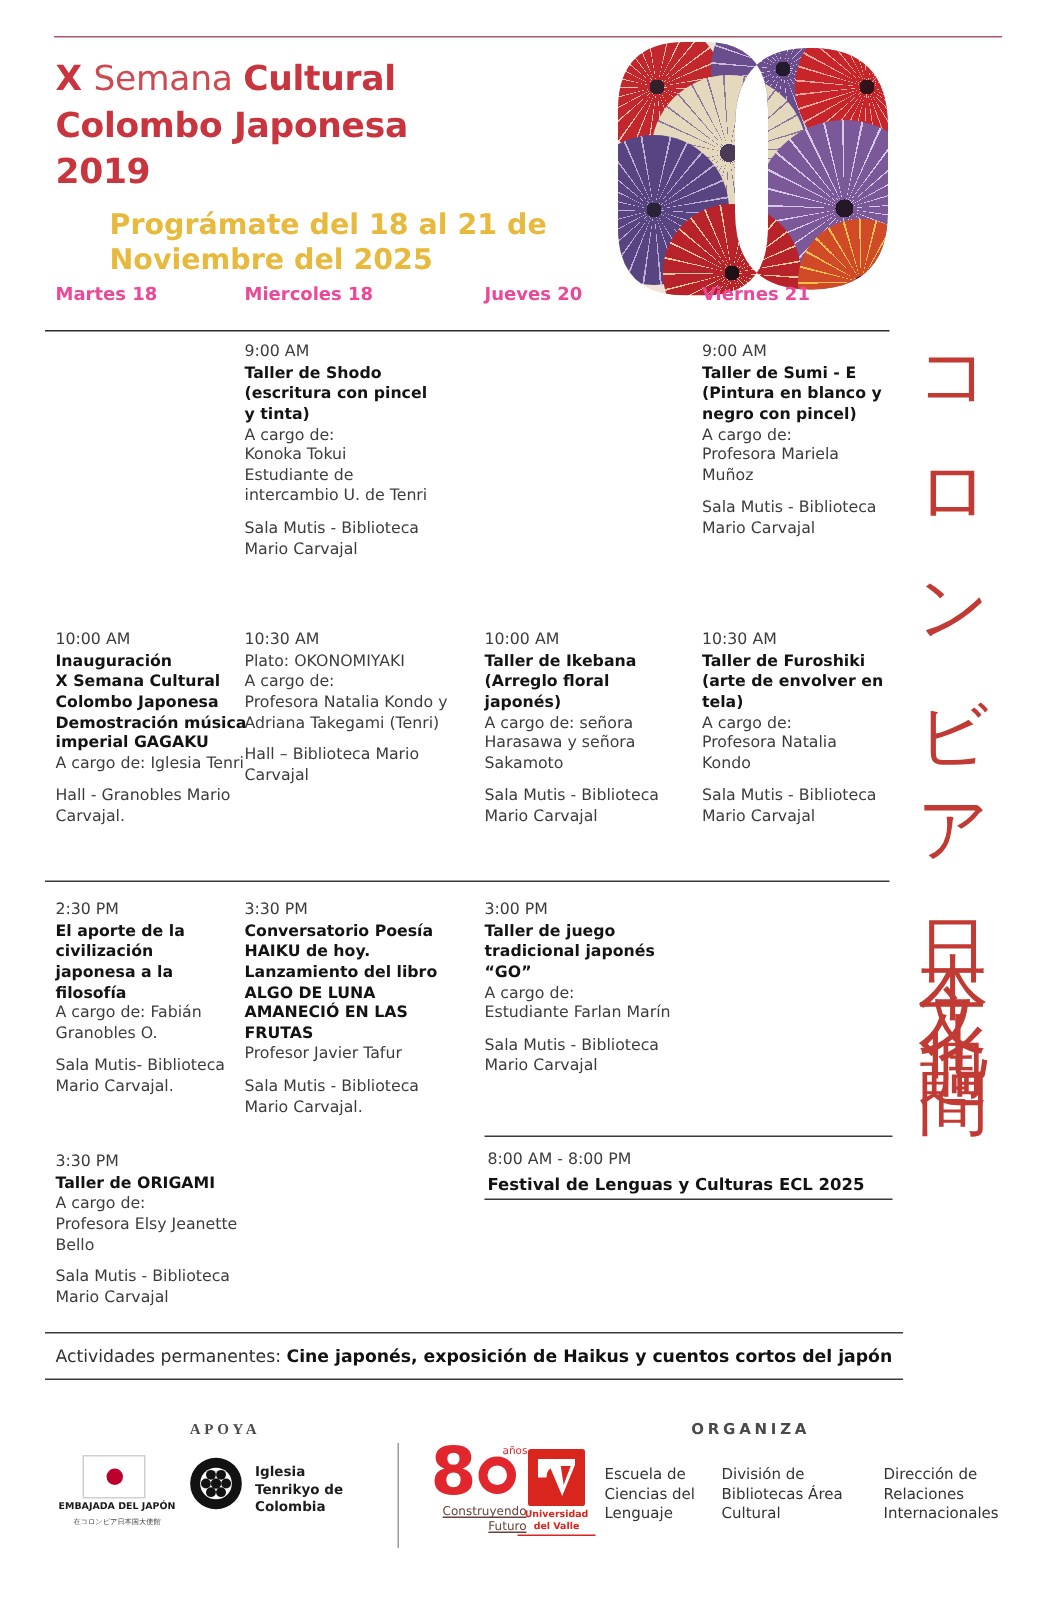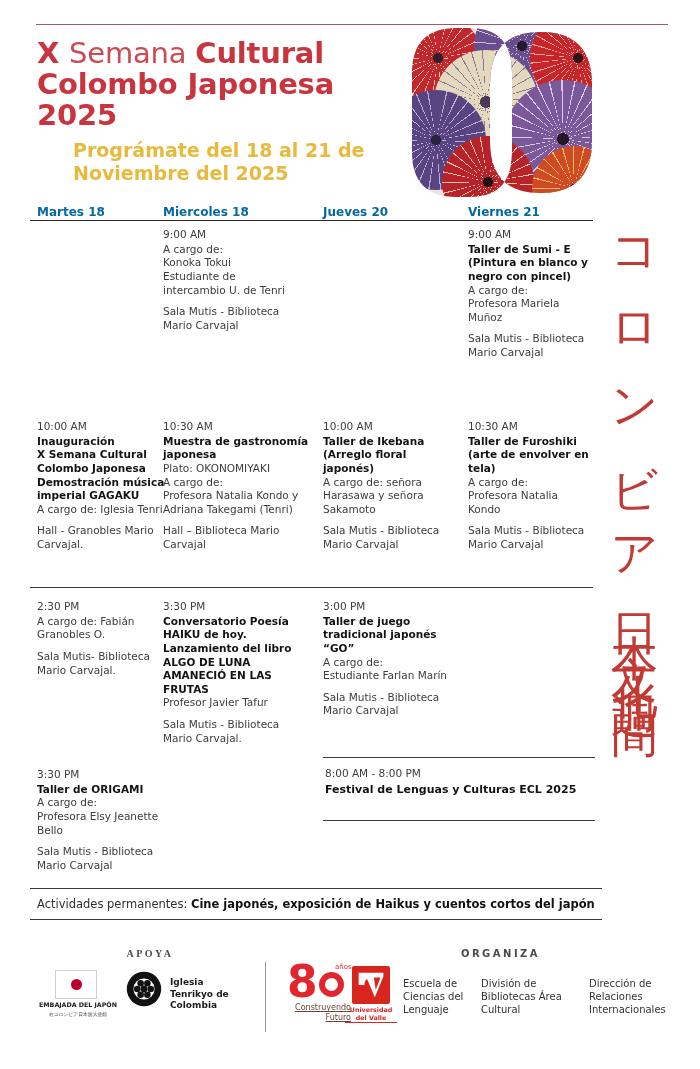--- a/index.html
+++ b/index.html
@@ -1,41 +1,41 @@
 <!DOCTYPE html>
 <html><head>
 <meta charset="utf-8">
 <style>
   html,body{margin:0;padding:0;background:#fff;}
   .poster{position:relative;width:700px;height:1069px;background:#fff;overflow:hidden;
           font-family:"DejaVu Sans","Liberation Sans",sans-serif;}
   .topline{position:absolute;left:36px;top:24px;width:632px;border-top:1.5px solid #a85965;}
-  .title{position:absolute;left:37px;top:38px;width:380px;font-size:29px;line-height:31px;
+  .title{position:absolute;left:37px;top:38px;width:380px;font-size:23px;line-height:31px;
          color:#c8353f;font-weight:bold;letter-spacing:-0.2px;}
   .title .light{font-weight:normal;color:#cd4a52;}
   .subtitle{position:absolute;left:37px;top:139px;width:335px;font-size:19px;line-height:23px;
             font-weight:bold;color:#e7b93c;margin-left:36px;}
   .umbrellas{position:absolute;left:412px;top:28px;width:180px;height:169px;
              clip-path:path("M45 0 H58 Q100 0 100 45 V124 Q100 169 58 169 H45 Q0 169 0 124 V45 Q0 0 45 0 Z M128 4 Q78 4 78 56 V113 Q78 165 128 165 Q180 165 180 113 V56 Q180 4 128 4 Z");
              background:#efe2da;}
   .u{position:absolute;border-radius:50%;}
   .vtext{position:absolute;left:612px;top:210px;height:730px;writing-mode:vertical-rl;
          text-orientation:upright;font-size:47px;letter-spacing:20px;line-height:1;
          color:#c13b34;}
-  .dayh{position:absolute;top:205px;font-size:12px;font-weight:bold;color:#0369a1;}
+  .dayh{position:absolute;top:189px;font-size:12px;font-weight:bold;color:#ec4899;}
   .rule{position:absolute;height:0;}
   .hdr-rule{left:30px;top:220px;width:563px;border-top:1.8px solid #2b2b2b;}
   .mid-rule{left:30px;top:587px;width:563px;border-top:1.5px solid #3a3a3a;}
   .event{position:absolute;font-size:10.5px;color:#3c3c3c;line-height:1.3;}
   .etime{margin-bottom:1px;}
   .etitle{font-weight:bold;color:#131313;white-space:pre-line;}
   .ebody{white-space:pre-line;}
   .eloc{margin-top:8px;white-space:pre-line;}
   .festival{position:absolute;left:323px;top:757px;width:270px;border-top:1.5px solid #3a3a3a;
-            border-bottom:1.5px solid #3a3a3a;padding:9px 0 23px 2px;}
+            border-bottom:1.5px solid #3a3a3a;padding:9px 0 2px 2px;}
   .festival .etitle{font-size:11px;margin-top:2px;white-space:normal;}
   .permbar{position:absolute;left:30px;top:888px;width:565px;border-top:1.5px solid #3a3a3a;
            border-bottom:1.5px solid #3a3a3a;padding:8px 0 8px 7px;font-size:11.5px;color:#2f2f2f;}
   .permbar b{color:#111;}
   .sect-label{position:absolute;top:948px;font-size:10px;font-weight:bold;letter-spacing:2.5px;
               color:#4a4a4a;text-align:center;}
   .flag{position:absolute;left:55px;top:970px;width:40px;height:27px;background:#fff;
         border:1px solid #cfcfcf;display:flex;align-items:center;justify-content:center;}
   .flag .dot{width:11px;height:11px;border-radius:50%;background:#bc002d;}
   .embassy-name{position:absolute;left:28px;top:1001px;width:100px;font-size:6.3px;font-weight:bold;
@@ -61,21 +61,21 @@
 </head>
 <body>
 
 <div class="poster">
 
   <div class="topline"></div>
 
   <div class="title">
     <span>X </span><span class="light">Semana </span><span>Cultural</span><br>
     <span>Colombo Japonesa</span><br>
-    <span>2025</span>
+    <span>2019</span>
   </div>
   <div class="subtitle">Prográmate del 18 al 21 de Noviembre del 2025</div>
 
   <div class="umbrellas">
     <div class="u" style="left:-18px;top:-14px;width:88px;height:88px;background:radial-gradient(circle,#30202c 0 5px,rgba(0,0,0,0) 5px),repeating-conic-gradient(#c3272e 0 12deg,#e8c0ae 12deg 13.5deg);"></div>
     <div class="u" style="left:62px;top:-30px;width:96px;height:96px;background:radial-gradient(circle,#241a2e 0 5px,rgba(0,0,0,0) 5px),repeating-conic-gradient(#6a4d8c 0 13deg,#cbbcde 13deg 14.5deg);"></div>
     <div class="u" style="left:118px;top:-18px;width:96px;height:96px;background:radial-gradient(circle,#31121a 0 5px,rgba(0,0,0,0) 5px),repeating-conic-gradient(#c8252b 0 10deg,#e9a9a0 10deg 11.5deg);"></div>
     <div class="u" style="left:22px;top:22px;width:104px;height:104px;background:radial-gradient(circle,#4a3a58 0 6px,rgba(0,0,0,0) 6px),repeating-conic-gradient(#e4d8bd 0 11deg,#8a76a0 11deg 12.3deg);"></div>
     <div class="u" style="left:-26px;top:62px;width:100px;height:100px;background:radial-gradient(circle,#2a2236 0 5px,rgba(0,0,0,0) 5px),repeating-conic-gradient(#584480 0 12deg,#beaed6 12deg 13.5deg);"></div>
     <div class="u" style="left:92px;top:52px;width:118px;height:118px;background:radial-gradient(circle,#241826 0 6px,rgba(0,0,0,0) 6px),repeating-conic-gradient(#7b5898 0 11deg,#d9c9e8 11deg 12.4deg);"></div>
@@ -86,20 +86,21 @@
   <div class="vtext">コロンビア日本文化週間</div>
 
   <div class="dayh" style="left:37px;">Martes 18</div>
   <div class="dayh" style="left:163px;">Miercoles 18</div>
   <div class="dayh" style="left:323px;">Jueves 20</div>
   <div class="dayh" style="left:468px;">Viernes 21</div>
   <div class="rule hdr-rule"></div>
 
   <div class="event" style="left:163px;top:228px;width:124px;">
     <div class="etime">9:00 AM</div>
+    <div class="etitle">Taller de Shodo (escritura con pincel y tinta)</div>
     <div class="ebody">A cargo de:
 Konoka Tokui
 Estudiante de intercambio U. de Tenri</div>
     <div class="eloc">Sala Mutis - Biblioteca Mario Carvajal</div>
   </div>
   <div class="event" style="left:468px;top:228px;width:124px;">
     <div class="etime">9:00 AM</div>
     <div class="etitle">Taller de Sumi - E (Pintura en blanco y negro con pincel)</div>
     <div class="ebody">A cargo de:
 Profesora Mariela Muñoz</div>
@@ -108,21 +109,20 @@
 
   <div class="event" style="left:37px;top:420px;width:128px;">
     <div class="etime">10:00 AM</div>
     <div class="etitle">Inauguración
 X Semana Cultural Colombo Japonesa Demostración música imperial GAGAKU</div>
     <div class="ebody">A cargo de: Iglesia Tenri</div>
     <div class="eloc">Hall - Granobles Mario Carvajal.</div>
   </div>
   <div class="event" style="left:163px;top:420px;width:148px;">
     <div class="etime">10:30 AM</div>
-    <div class="etitle">Muestra de gastronomía japonesa</div>
     <div class="ebody">Plato: OKONOMIYAKI
 A cargo de:
 Profesora Natalia Kondo y Adriana Takegami (Tenri)</div>
     <div class="eloc">Hall – Biblioteca Mario Carvajal</div>
   </div>
   <div class="event" style="left:323px;top:420px;width:136px;">
     <div class="etime">10:00 AM</div>
     <div class="etitle">Taller de Ikebana (Arreglo floral japonés)</div>
     <div class="ebody">A cargo de: señora Harasawa y señora Sakamoto</div>
     <div class="eloc">Sala Mutis - Biblioteca Mario Carvajal</div>
@@ -131,20 +131,21 @@
     <div class="etime">10:30 AM</div>
     <div class="etitle">Taller de Furoshiki (arte de envolver en tela)</div>
     <div class="ebody">A cargo de:
 Profesora Natalia Kondo</div>
     <div class="eloc">Sala Mutis - Biblioteca Mario Carvajal</div>
   </div>
   <div class="rule mid-rule"></div>
 
   <div class="event" style="left:37px;top:600px;width:122px;">
     <div class="etime">2:30 PM</div>
+    <div class="etitle">El aporte de la civilización japonesa a la filosofía</div>
     <div class="ebody">A cargo de: Fabián Granobles O.</div>
     <div class="eloc">Sala Mutis- Biblioteca Mario Carvajal.</div>
   </div>
   <div class="event" style="left:163px;top:600px;width:148px;">
     <div class="etime">3:30 PM</div>
     <div class="etitle">Conversatorio Poesía HAIKU de hoy. Lanzamiento del libro ALGO DE LUNA AMANECIÓ EN LAS FRUTAS</div>
     <div class="ebody">Profesor Javier Tafur</div>
     <div class="eloc">Sala Mutis - Biblioteca Mario Carvajal.</div>
   </div>
   <div class="event" style="left:323px;top:600px;width:132px;">

